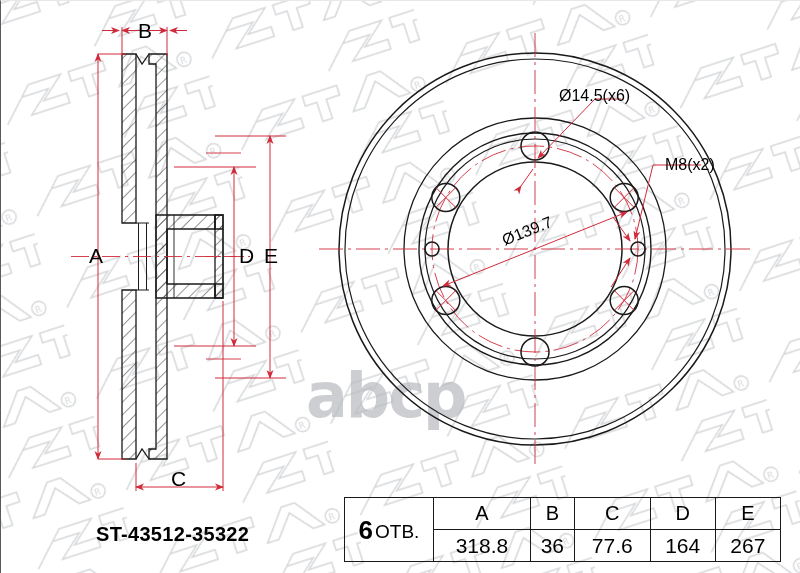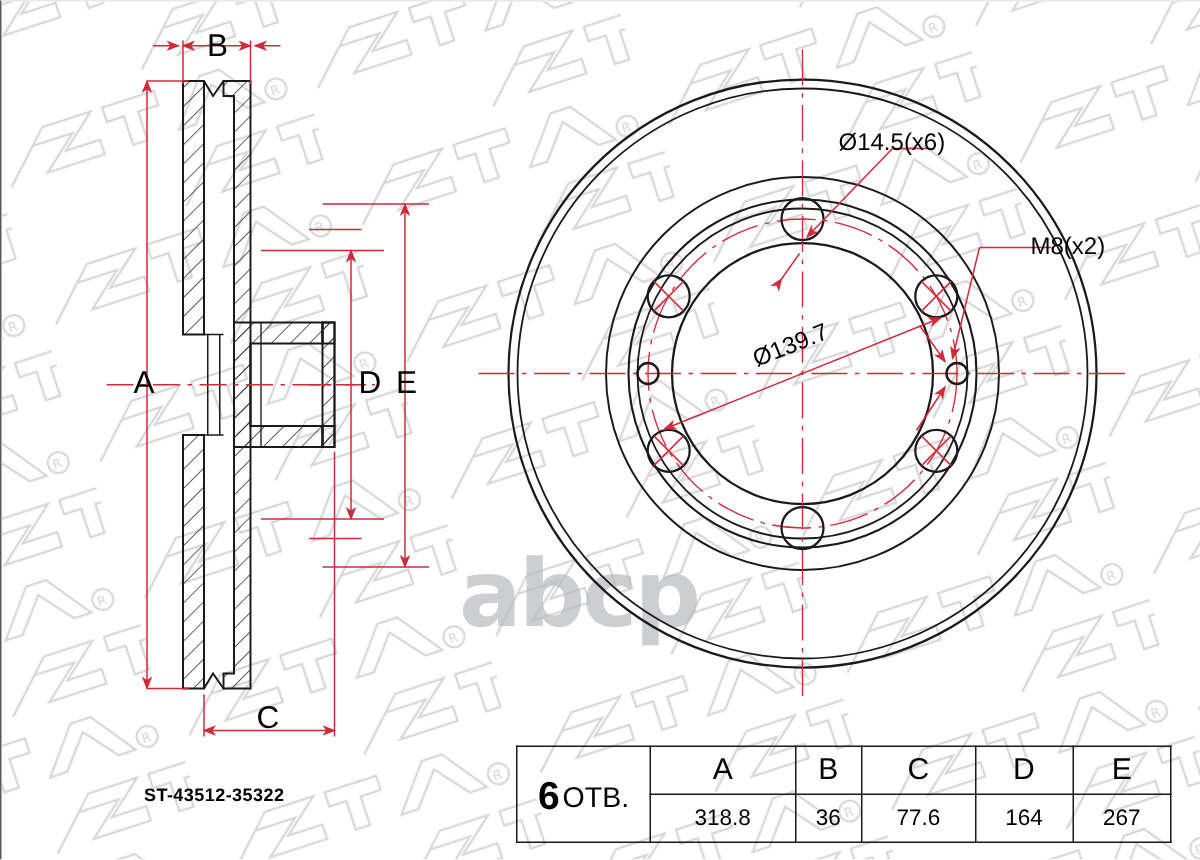--- a/index.html
+++ b/index.html
@@ -54,21 +54,21 @@
     white-space: nowrap;
     z-index: 3;
     user-select: none;
   }
   .lbl-big { font-size: 21px; }
   .lbl-dim { font-size: 16px; }
   #partno {
     position: absolute;
     left: 95px;
     top: 522px;
-    font-size: 12px;
+    font-size: 20px;
     font-weight: 700;
     letter-spacing: .3px;
     color: #000;
     z-index: 3;
   }
   
   #spec-table {
     position: absolute;
     left: 343px;
     top: 496px;
@@ -81,21 +81,21 @@
     border: 1.4px solid #1a1a1a;
     text-align: center;
     font-weight: 400;
     font-size: 19px;
     color: #000;
     padding: 0;
     height: 31px;
     background: transparent;
   }
   #spec-table td.hdr-letter { font-size: 20px; }
-  #spec-table td.val { font-size: 15px; }
+  #spec-table td.val { font-size: 21px; }
   td.otv-cell {
     width: 88px;
     font-size: 18px;
     vertical-align: middle;
     line-height: 1;
   }
   td.otv-cell .n {
     font-size: 26px;
     font-weight: 700;
     vertical-align: -1px;
@@ -292,21 +292,21 @@
   <div class="lbl lbl-big" style="left:137px; top:18px;">B</div>
 
   <div class="lbl lbl-big" style="left:170px; top:466px;">C</div>
 
   <div class="lbl lbl-big" style="left:238px; top:243px;">D</div>
 
   <div class="lbl lbl-big" style="left:263px; top:243px;">E</div>
 
   <div class="lbl lbl-dim" style="left:558px; top:86px;">Ø14.5(x6)</div>
 
-  <div class="lbl lbl-dim" style="left:686px; top:155px;">M8(x2)</div>
+  <div class="lbl lbl-dim" style="left:664px; top:155px;">M8(x2)</div>
 
   <div class="lbl lbl-dim" style="left:502px; top:231px;
               transform: rotate(-21.9deg); transform-origin: 0 50%;">Ø139.7</div>
 
   <div id="partno">ST-43512-35322</div>
 
   <table id="spec-table">
     <tbody>
         <tr>
       <td class="otv-cell" rowspan="2">

